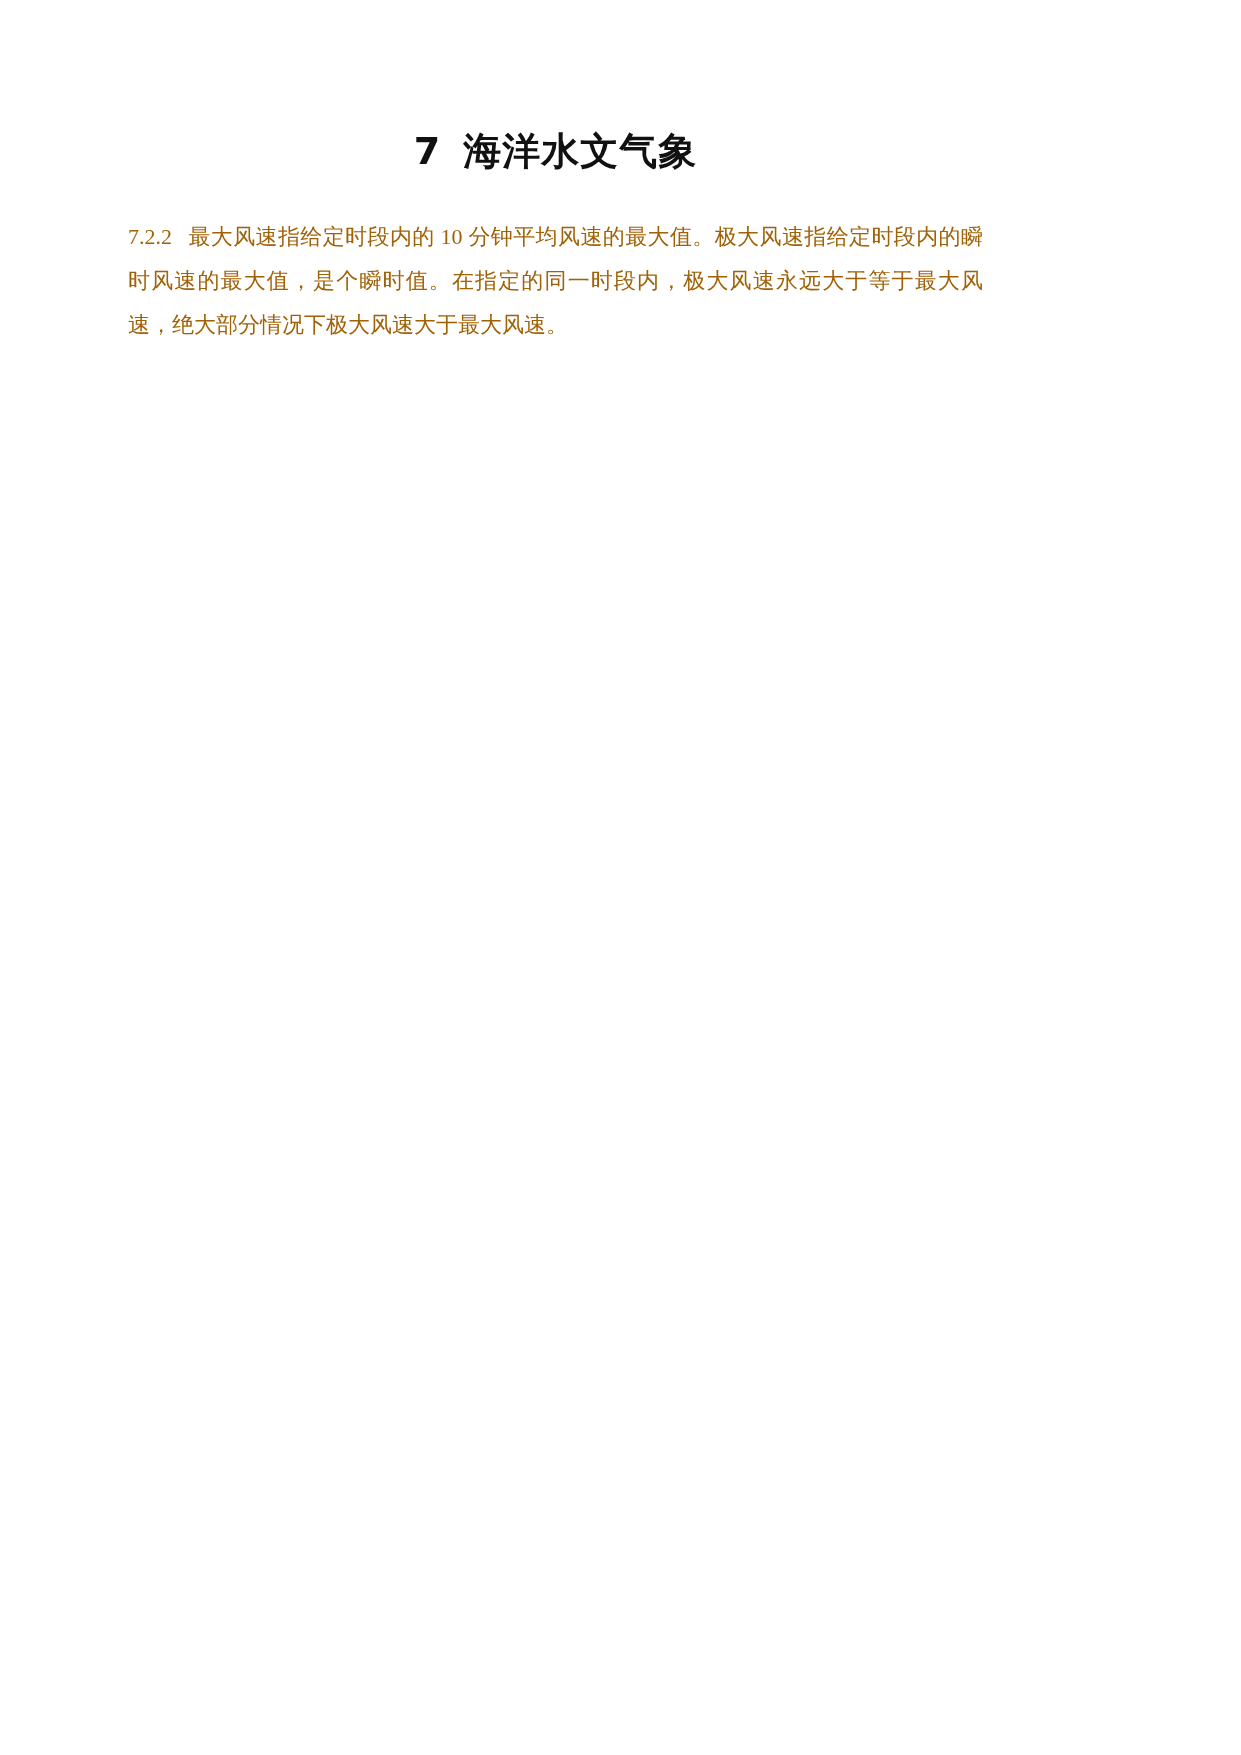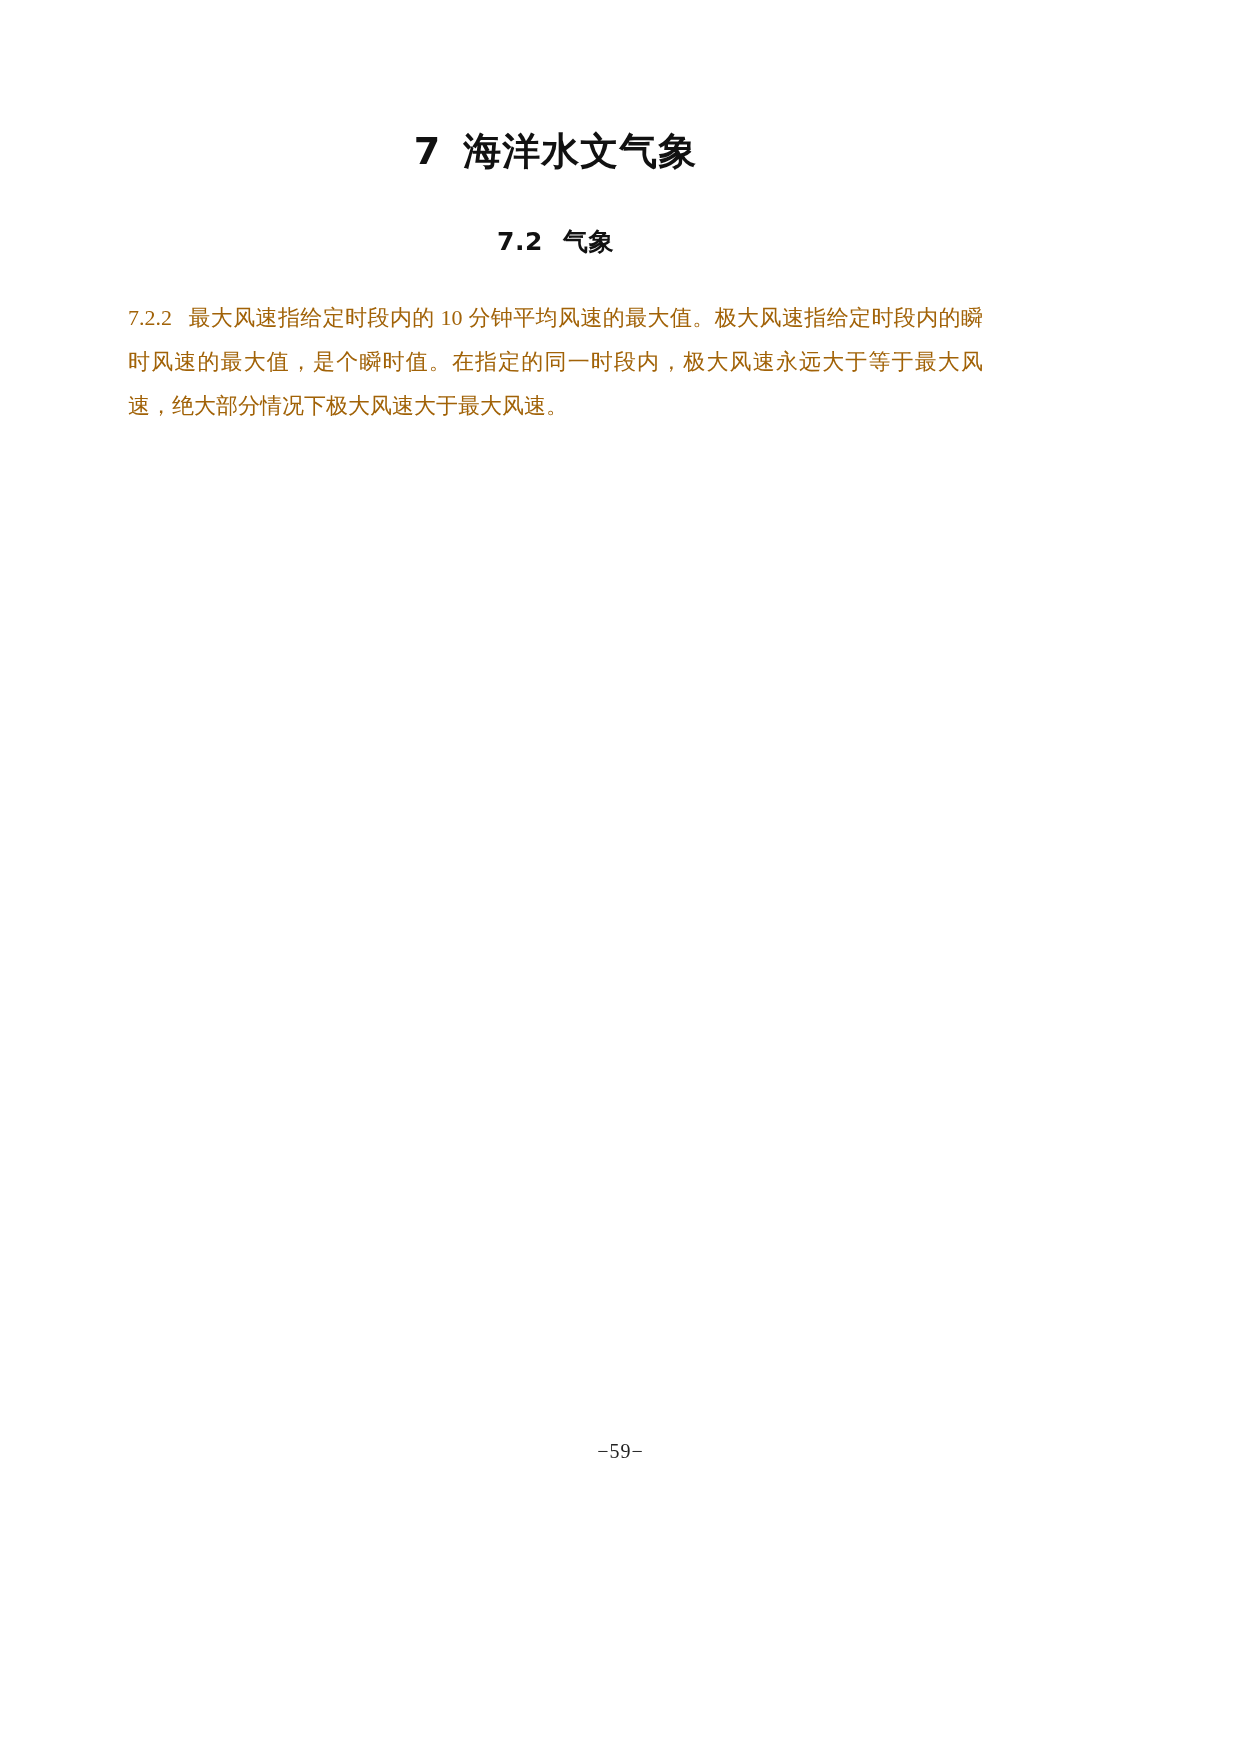--- a/index.html
+++ b/index.html
@@ -73,27 +73,21 @@
 <body>
 
 <div class="page">
 
   <div class="content">
 
     <h1 class="chapter-title">
       <span class="num">7</span><span>海洋水文气象</span>
     </h1>
 
-    <h2 class="section-title">
-      <span class="num">7.2</span><span>气象</span>
-    </h2>
 
     <p class="body-block">
       <span class="clause-no">7.2.2</span><span>最大风速指给定时段内的 10 分钟平均风速的最大值。极大风速指给定时段内的瞬时风速的最大值，是个瞬时值。在指定的同一时段内，极大风速永远大于等于最大风速，绝大部分情况下极大风速大于最大风速。</span>
     </p>
 
   </div>
 
-  <div class="footer">
-    <span>−59−</span>
-  </div>
 
 </div>
 
 </body></html>

